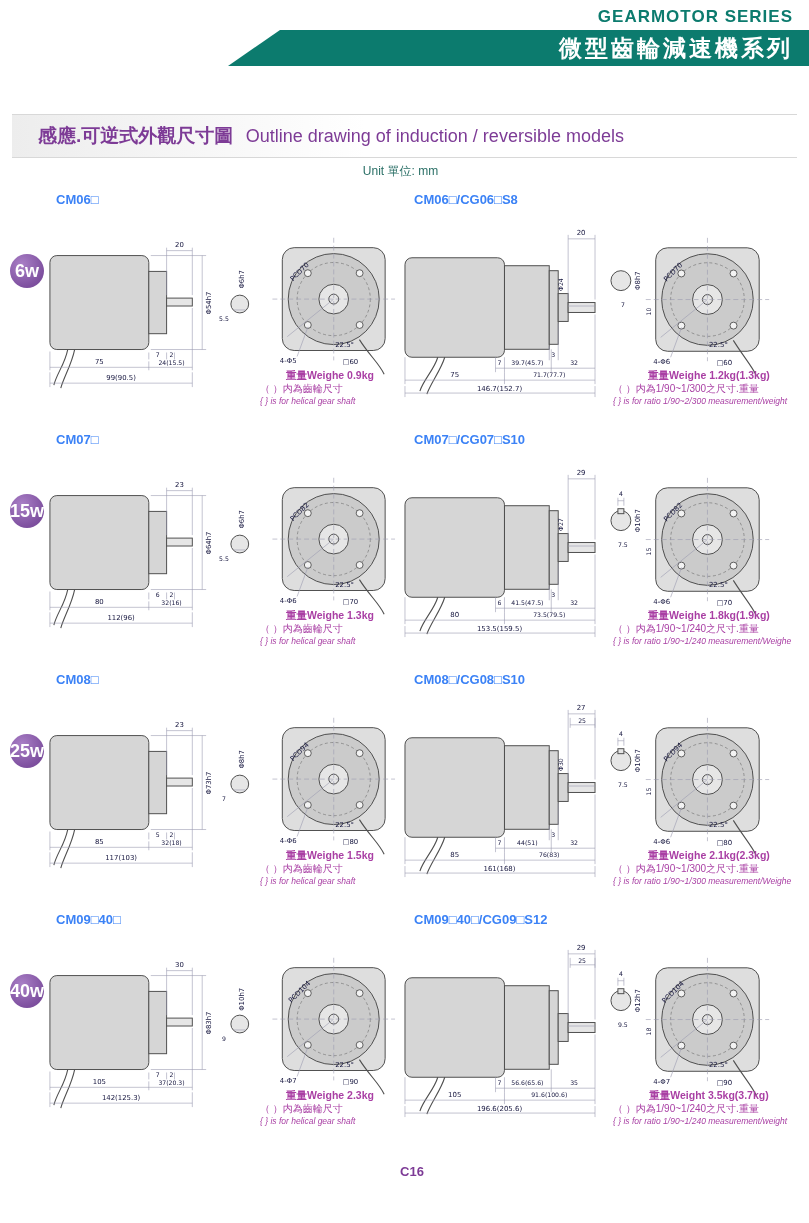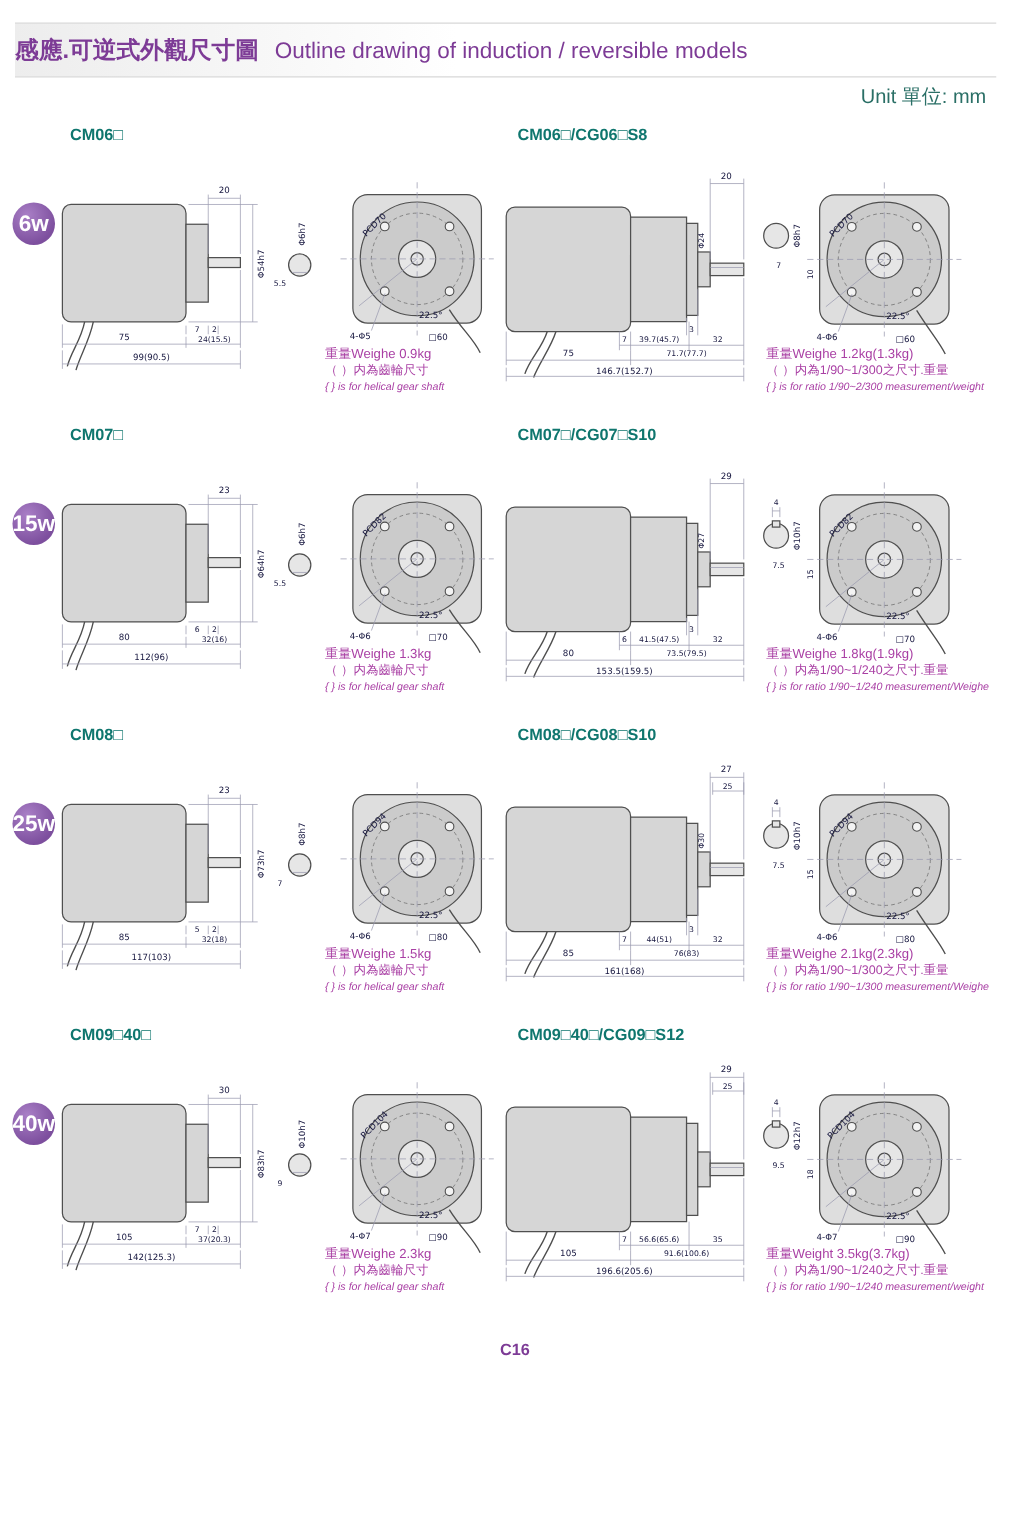--- a/index.html
+++ b/index.html
@@ -8,37 +8,37 @@
   
   .header{position:relative;height:96px;}
   .series-en{position:absolute;top:7px;right:16px;color:#0c7b6e;font-weight:bold;font-size:17px;letter-spacing:1px;}
   .band{position:absolute;top:30px;left:228px;right:0;height:36px;background:#0c7b6e;
         clip-path:polygon(52px 0,100% 0,100% 100%,0 100%);
         display:flex;align-items:center;justify-content:flex-end;padding-right:16px;box-sizing:border-box;}
   .series-cn{color:#ffffff;font-weight:bold;font-size:23px;letter-spacing:3px;}
 
   
   .title-bar{margin:18px 12px 0 12px;border-top:1px solid #d8d8d8;border-bottom:1px solid #d8d8d8;
-             padding:8px 0;background:linear-gradient(90deg,#ededed,#ffffff 45%);}
+             padding:8px 26px;background:linear-gradient(90deg,#ededed,#ffffff 45%);}
   .title-cn{color:#7d3b96;font-weight:bold;font-size:19px;}
   .title-en{color:#7d3b96;font-size:18px;margin-left:8px;}
-  .unit{text-align:right;color:#2a6f66;font-size:16px;margin:5px 20px 0 12px;}
+  .unit{text-align:center;color:#2a6f66;font-size:12px;margin:5px 20px 0 12px;}
 
   
   .grid{display:grid;grid-template-columns:392px 400px;row-gap:4px;padding:12px 0 0 8px;}
   .cell{position:relative;height:236px;}
   .cell-left{padding-left:34px;box-sizing:border-box;}
-  .model{color:#0f766e;font-weight:bold;font-size:13px;height:16px;margin-left:14px;}
+  .model{color:#3b82f6;font-weight:bold;font-size:13px;height:16px;margin-left:14px;}
   .badge{position:absolute;left:2px;top:62px;width:34px;height:34px;border-radius:50%;
          background:radial-gradient(circle at 35% 30%,#a97fc6,#7d4f9e 72%);
          color:#fff;font-size:18px;font-weight:bold;display:flex;align-items:center;justify-content:center;}
   .weight{position:absolute;color:#a93fa4;line-height:1.35;}
   .cell-left .weight{left:252px;top:176px;width:140px;}
   .cell-right .weight{left:213px;top:176px;width:192px;}
-  .w1{font-size:10.5px;font-weight:normal;}
+  .w1{font-size:10.5px;font-weight:bold;text-align:center;}
   .w2{font-size:10px;}
   .w3{font-size:8.5px;font-style:italic;}
 
   
   svg.draw{display:block;}
   .o{fill:#d6d6d6;stroke:#4f4f4f;stroke-width:1;}
   .o2{fill:#e6e6e6;stroke:#4f4f4f;stroke-width:1;}
   .face{fill:#dedede;stroke:#4f4f4f;stroke-width:1;}
   .disc{fill:#cbcbcb;stroke:#4f4f4f;stroke-width:1;}
   .hole{fill:#f3f3f3;stroke:#4f4f4f;stroke-width:0.9;}
@@ -49,20 +49,26 @@
   svg.draw text{fill:#16163f;font-size:7px;text-anchor:middle;font-family:"DejaVu Sans",sans-serif;}
   svg.draw text.t6{font-size:6.2px;}
 
   .page-number{text-align:center;color:#7d3b96;font-size:13px;margin-top:16px;font-weight:bold;margin-left:15px;}
 </style>
 </head>
 <body>
 
 <div class="page">
 
+  <div class="header">
+    <div class="series-en">GEARMOTOR SERIES</div>
+    <div class="band">
+      <span class="series-cn">微型齒輪減速機系列</span>
+    </div>
+  </div>
 
   <div class="title-bar">
     <span class="title-cn">感應.可逆式外觀尺寸圖</span>
     <span class="title-en">Outline drawing of induction / reversible models</span>
   </div>
   <div class="unit">Unit 單位: mm</div>
 
   <div class="grid">
 
     <div class="cell cell-left">

